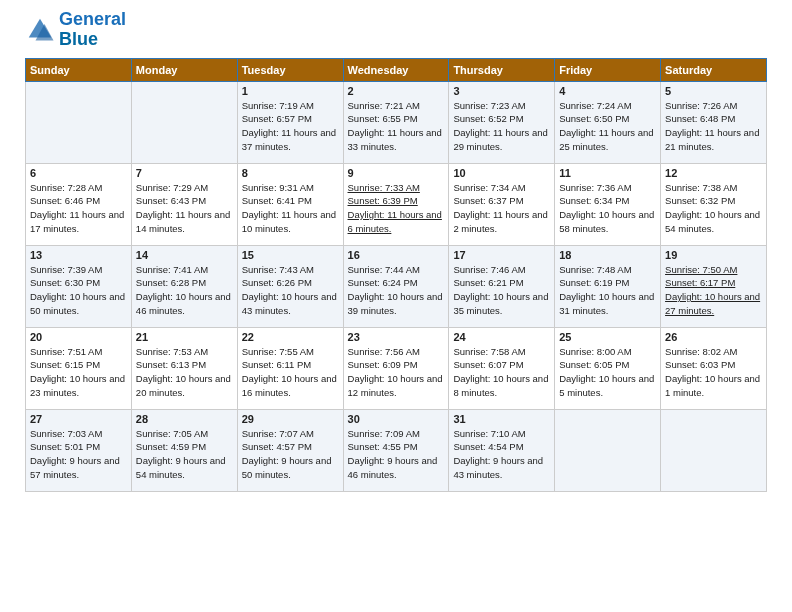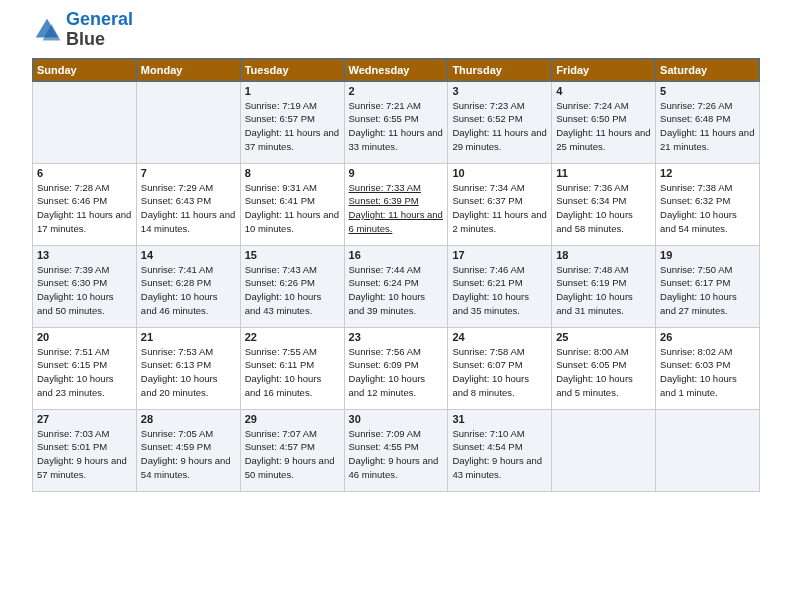--- a/index.html
+++ b/index.html
@@ -7,21 +7,21 @@
       font-family: Arial, sans-serif;
       background: #fff;
       width: 792px;
       height: 612px;
       overflow: hidden;
     }
     .page {
       width: 792px;
       height: 612px;
       background: #fff;
-      padding: 10px 32px;
+      padding: 10px 25px;
     }
     .header {
       display: flex;
       justify-content: space-between;
       align-items: flex-start;
       margin-bottom: 8px;
     }
     .logo {
       display: flex;
       align-items: center;
@@ -108,21 +108,21 @@
 
 <div class="page">
   <div class="header">
     <div class="logo">
       <svg class="logo-icon" viewBox="0 0 40 40" xmlns="http://www.w3.org/2000/svg">
         <polygon points="20,5 35,30 5,30" fill="#2e75b6" opacity="0.85"></polygon>
         <polygon points="26,12 38,34 14,34" fill="#1a5fa0" opacity="0.6"></polygon>
       </svg>
       <div class="logo-text">
         <span>General</span><br>
-        <span style="color:#404040;">Blue</span>
+        <span style="color:#0369a1;">Blue</span>
       </div>
     </div>
   </div>
 
   <table>
     <thead>
       <tr>
         <th>Sunday</th>
         <th>Monday</th>
         <th>Tuesday</th>
@@ -243,21 +243,21 @@
 Daylight: 10 hours and 35 minutes.</div>
           </td>
           <td>
             <span class="day-number">18</span>
             <div class="day-info" style="white-space: pre-line;">Sunrise: 7:48 AM
 Sunset: 6:19 PM
 Daylight: 10 hours and 31 minutes.</div>
           </td>
           <td>
             <span class="day-number">19</span>
-            <div class="day-info" style="white-space: pre-line;">Sunrise: 7:50 AM
+            <div class="day-info" style="white-space: pre-line; text-decoration: underline;">Sunrise: 7:50 AM
 Sunset: 6:17 PM
 Daylight: 10 hours and 27 minutes.</div>
           </td>
         </tr>
         <tr>
           <td>
             <span class="day-number">20</span>
             <div class="day-info" style="white-space: pre-line;">Sunrise: 7:51 AM
 Sunset: 6:15 PM
 Daylight: 10 hours and 23 minutes.</div>

